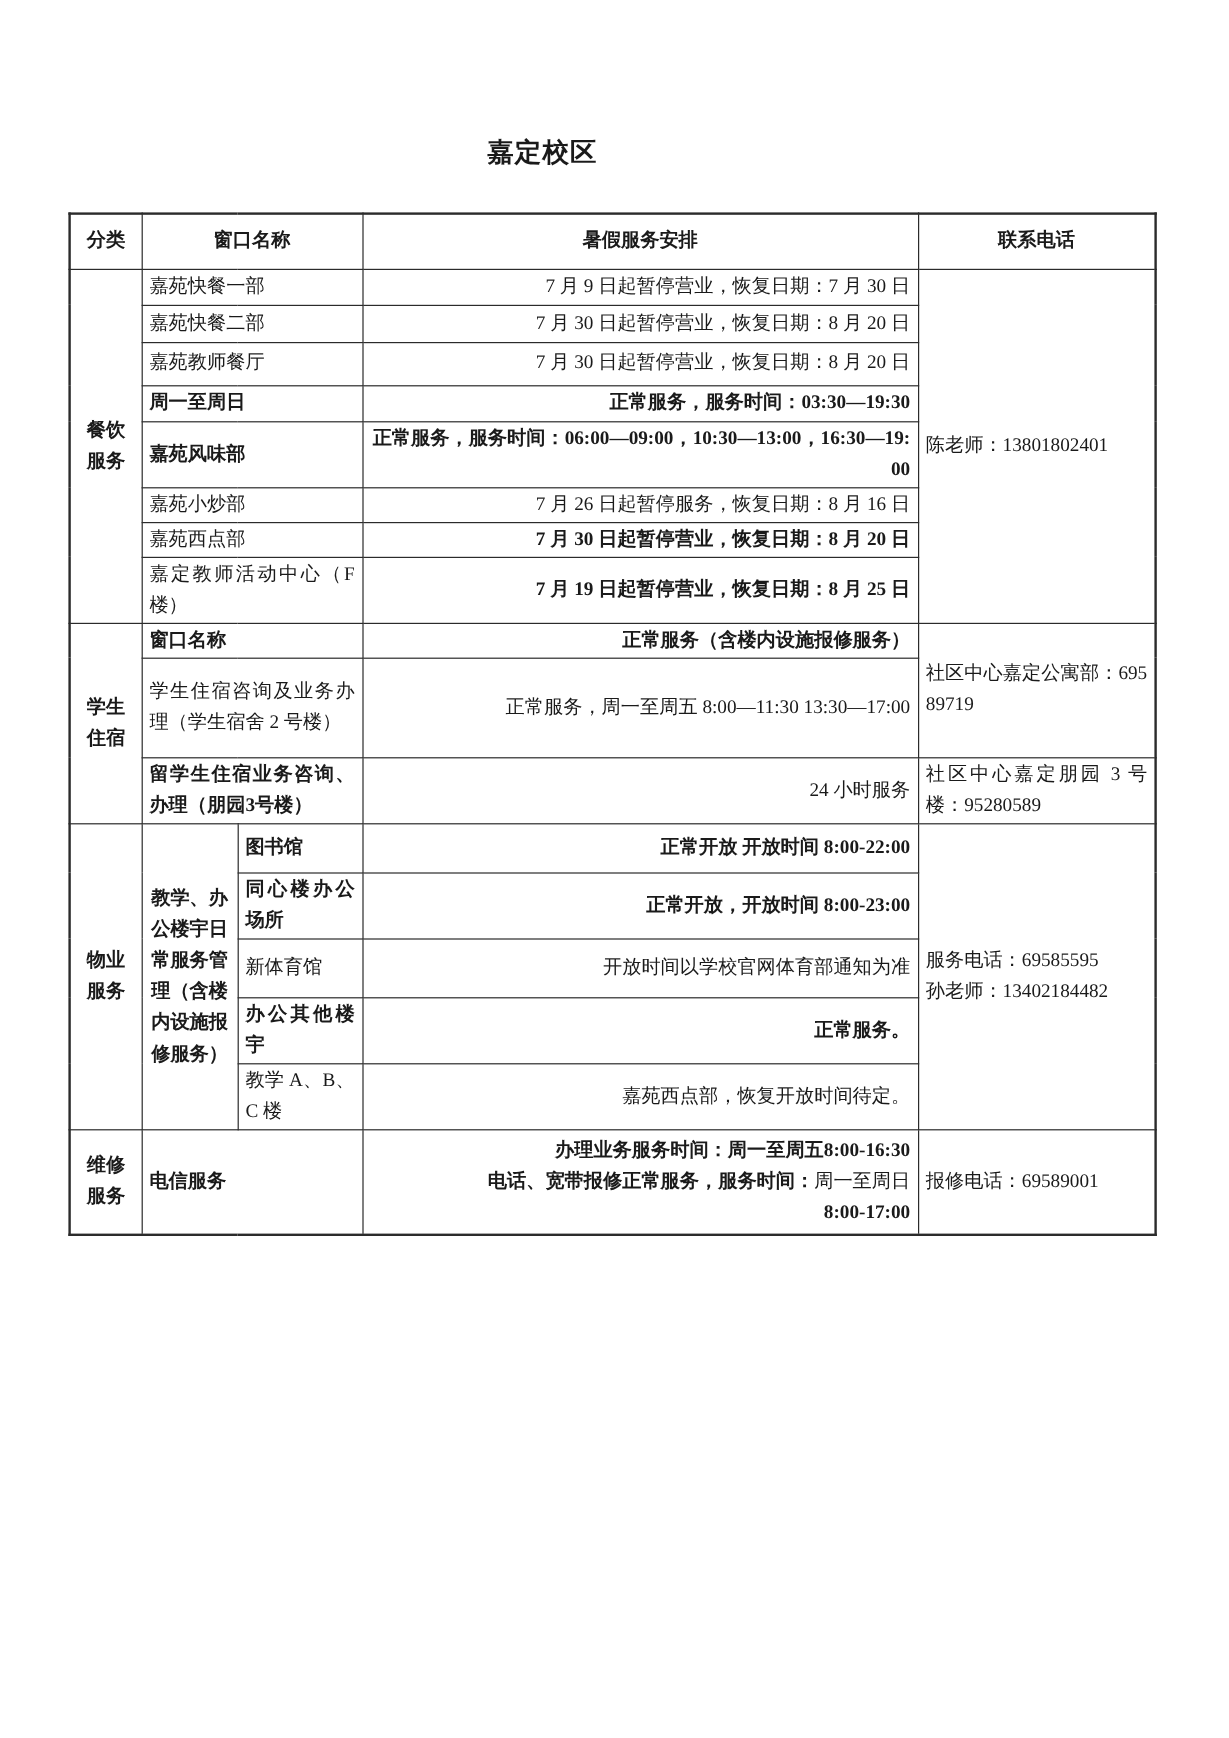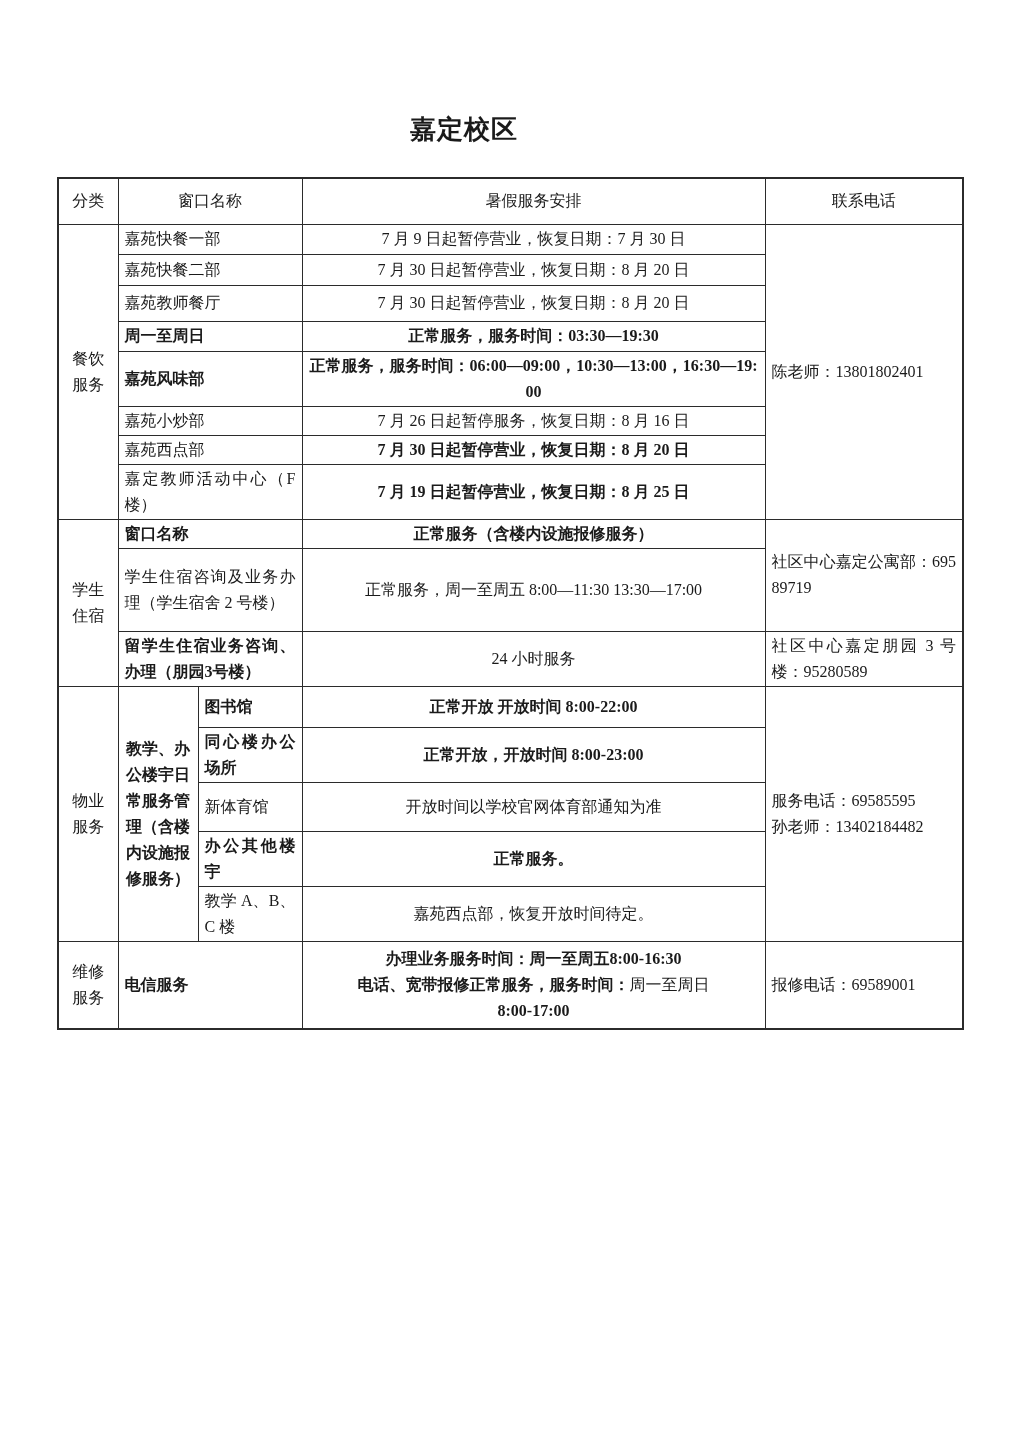--- a/index.html
+++ b/index.html
@@ -4,23 +4,23 @@
 <style>
   html,body{margin:0;padding:0;background:#ffffff;}
   body{
     width:1024px;height:1448px;
     font-family:"Liberation Serif","DejaVu Serif",serif;
     color:#1a1a1a;
     position:relative;
   }
   .page-title{
     position:absolute;
-    left:16px; top:112px; width:896px;
+    left:4px; top:112px; width:896px;
     text-align:center;
-    font-size:26px;
+    font-size:22px;
     font-weight:bold;
     letter-spacing:1px;
   }
   table.schedule{
     position:absolute;
     left:57px; top:177px;
     border-collapse:collapse;
     table-layout:fixed;
     width:905px;
     font-size:16px;
@@ -28,43 +28,44 @@
     border:2px solid #2b2b2b;
   }
   table.schedule td, table.schedule th{
     border:1px solid #2b2b2b;
     padding:1px 6px;
     vertical-align:middle;
     overflow:hidden;
     word-break:break-all;
   }
   th.hdr{
-    font-weight:normal;
+    font-weight:bold;
     text-align:center;
     font-size:16px;
   }
   td.cat{
     text-align:center;
     white-space:pre-line;
     padding:1px 2px;
+    font-weight:bold;
   }
   td.name{
     text-align:justify;
     padding-left:12px;
     padding-right:6px;
   }
   td.grouplabel{
     text-align:center;
     font-weight:bold;
     padding-left:8px;
     padding-right:6px;
     word-break:break-all;
   }
   td.service{
-    text-align:center;
+    text-align:right;
     padding-left:13px;
     padding-right:8px;
     margin-left:20px;
   }
   td.phone{
     text-align:justify;
     padding-left:8px;
     padding-right:8px;
     white-space:pre-line;
     margin-top:19px;

